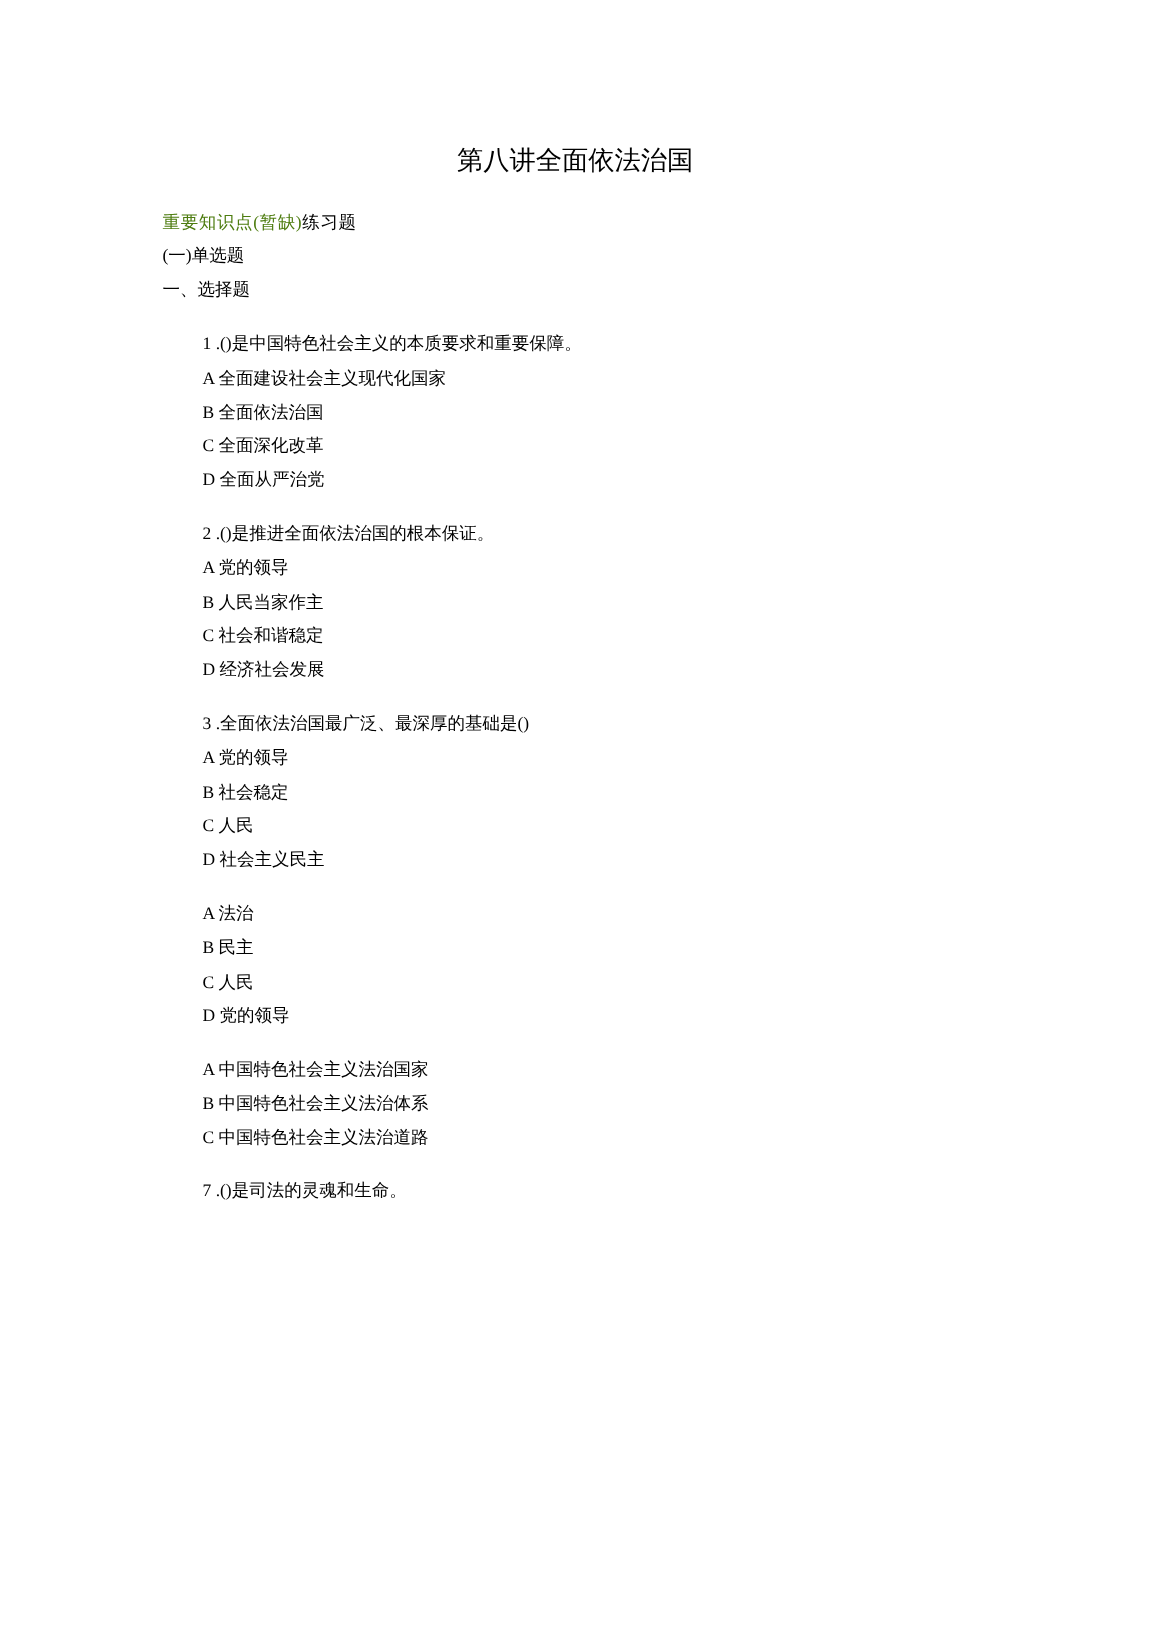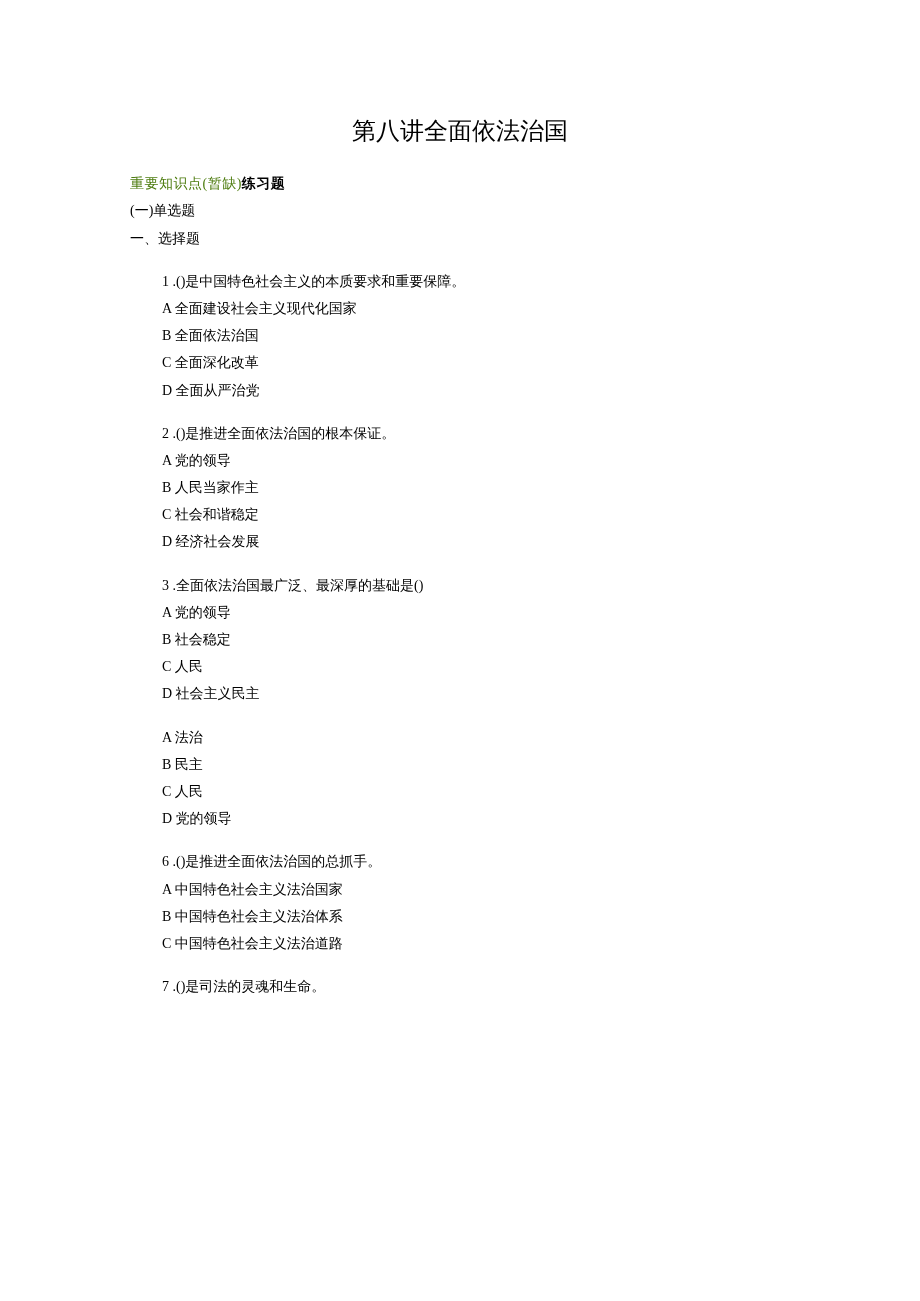--- a/index.html
+++ b/index.html
@@ -12,34 +12,33 @@
       line-height: 1.8;
     }
     .page {
       width: 920px;
       min-height: 1301px;
       padding: 110px 130px 60px 130px;
       box-sizing: border-box;
     }
     .title {
       text-align: center;
-      font-size: 24px;
+      font-size: 21px;
       font-family: "SimSun", "宋体", serif;
       margin-bottom: 18px;
     }
     .header-line {
       margin-bottom: 2px;
       letter-spacing: 0.5px;
     }
     .red {
       color: #4d7c0f;
     }
     .black {
       color: #000000;
-      font-weight: bold;
     }
     .section {
       margin-bottom: 2px;
     }
     .question {
       margin-top: 18px;
       margin-left: 32px;
     }
     .question:first-of-type {
       margin-top: 2px;
@@ -103,23 +102,20 @@
 
 
   <div class="question">
     <div class="option">A 法治</div>
     <div class="option">B 民主</div>
     <div class="option">C 人民</div>
     <div class="option">D 党的领导</div>
   </div>
 
   <div class="question">
-    <div class="q-line">
-      <span class="q-num">6</span><span> .(</span><span class="blank">     </span><span>)是推进全面依法治国的总抓手。</span>
-    </div>
     <div class="option">A 中国特色社会主义法治国家</div>
     <div class="option">B 中国特色社会主义法治体系</div>
     <div class="option">C 中国特色社会主义法治道路</div>
   </div>
 
   <div class="question">
     <div class="q-line">
       <span class="q-num">7</span><span> .(</span><span class="blank">          </span><span>)是司法的灵魂和生命。</span>
     </div>
   </div>

